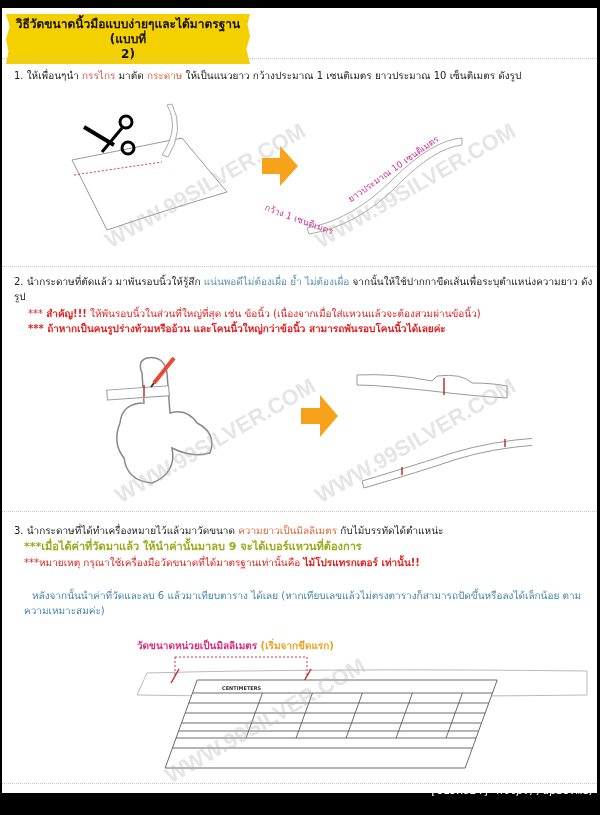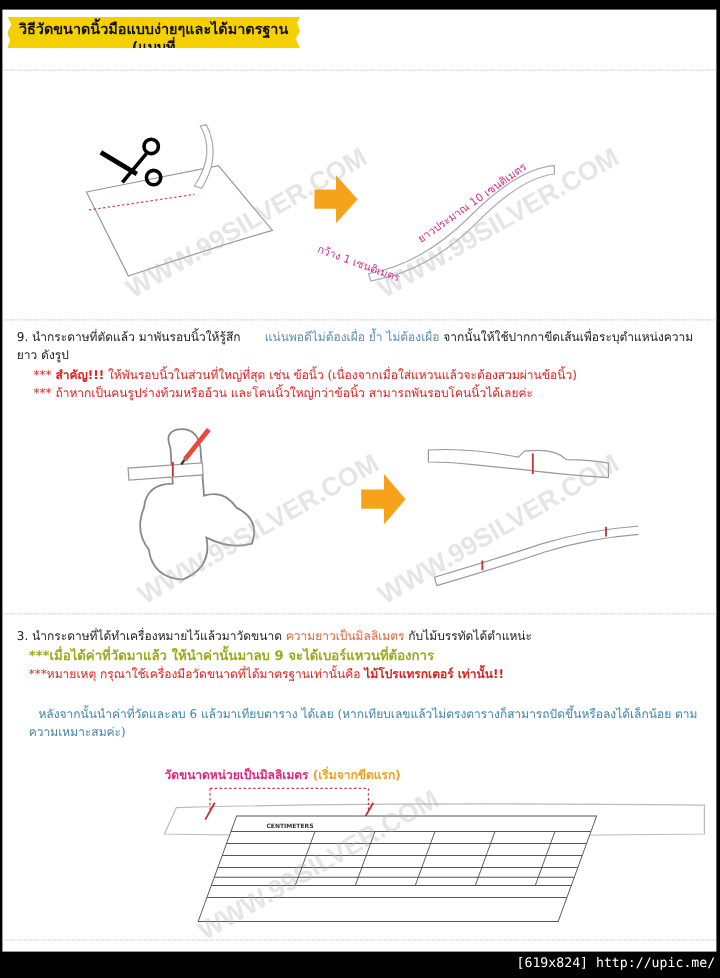--- a/index.html
+++ b/index.html
@@ -3,60 +3,68 @@
 <meta charset="utf-8">
 <style>
   * { box-sizing: border-box; margin: 0; padding: 0; }
   html, body { width: 600px; height: 815px; overflow: hidden; background: #000; }
   body { position: relative; font-family: "DejaVu Sans", sans-serif; }
   .page {
     position: absolute; left: 2px; top: 8px; width: 595px; height: 785px;
     background: #fff; overflow: hidden;
   }
   .title-banner {
-    position: absolute; left: 4px; top: 6px; width: 244px; height: 26px;
+    position: absolute; left: 4px; top: 6px; width: 244px; height: 50px;
     background: #f5d000;
     clip-path: polygon(0 0, 100% 0, 99% 20%, 100% 45%, 98.5% 70%, 100% 100%, 0 100%, 1% 75%, 0 50%, 1.5% 25%);
     text-align: center; font-weight: bold; color: #111; font-size: 12px; line-height: 15px;
     padding-top: 3px;
   }
   .dotted { position: absolute; left: 0; width: 595px; border-top: 1px dotted #c8c8c8; }
   .step { position: absolute; font-size: 10px; color: #222; line-height: 15px; }
   .red-word { color: #d9534f; }
   .orange-word { color: #e0663a; }
-  .blue-word { color: #5a8fae; margin-left: 17px; }
+  .blue-word { color: #5a8fae; }
   .warn { color: #e02020; }
   .warn b { color: #e02020; }
   .olive { color: #9aab1a; font-weight: bold; font-size: 11px; }
   .teal { color: #3f85a8; }
   .illus { position: absolute; }
   .watermark {
     position: absolute; color: rgba(180,180,180,0.35); font-size: 22px; font-weight: bold;
     transform: rotate(-30deg); white-space: nowrap; font-family: "Liberation Sans", sans-serif;
   }
   .footer {
-    position: absolute; right: 4px; bottom: 6px; color: #fff; font-size: 11px;
+    position: absolute; right: 4px; bottom: 18px; color: #fff; font-size: 11px;
     font-family: "DejaVu Sans Mono", monospace;
+    font-style: italic;
   }
   .ruler-caption { position: absolute; left: 135px; top: 630px; font-size: 10px; font-weight: bold; }
   .ruler-caption .pink { color: #e0287a; }
   .ruler-caption .orng { color: #f0a020; }
 </style>
 </head>
 <body>
 
 <div class="page">
 
   <div class="title-banner">
     <div>วิธีวัดขนาดนิ้วมือแบบง่ายๆและได้มาตรฐาน (แบบที่</div>
     <div>2)</div>
   </div>
 
   <div class="dotted" style="top:50px"></div>
 
+  <div class="step" style="left:12px; top:60px; width:580px;">
+    <span>1. ให้เพื่อนๆนำ</span>
+    <span class="red-word">กรรไกร</span>
+    <span>มาตัด</span>
+    <span class="orange-word">กระดาษ</span>
+    <span>ให้เป็นแนวยาว กว้างประมาณ 1 เซนติเมตร ยาวประมาณ 10 เซ็นติเมตร ดังรูป</span>
+  </div>
 
   <svg class="illus" style="left:60px; top:92px" width="420" height="160">
 
     <path d="M10 60 L120 38 L165 92 Q110 108 45 130 Z" fill="#fff" stroke="#999" stroke-width="1"></path>
     <path d="M12 75 L100 62" stroke="#d04040" stroke-dasharray="2,2" stroke-width="1" fill="none"></path>
 
     <path d="M100 55 Q118 28 105 5 L110 4 Q123 30 106 57 Z" fill="#fff" stroke="#aaa" stroke-width="1"></path>
 
     <g>
       <line x1="22" y1="27" x2="52" y2="45" stroke="#000" stroke-width="4"></line>
@@ -70,30 +78,30 @@
     <path d="M245 128 Q290 120 330 80 Q370 40 400 38 L400 45 Q372 48 335 86 Q295 126 247 134 Z" fill="#fff" stroke="#aaa" stroke-width="1"></path>
     <text x="278" y="92" fill="#d03090" font-size="9" transform="rotate(-35 300 80)">ยาวประมาณ 10 เซนติเมตร</text>
     <text x="200" y="115" fill="#d03090" font-size="9" transform="rotate(20 215 118)">กว้าง 1 เซนติเมตร</text>
   </svg>
   <div class="watermark" style="left:90px; top:165px">WWW.99SILVER.COM</div>
   <div class="watermark" style="left:300px; top:165px">WWW.99SILVER.COM</div>
 
   <div class="dotted" style="top:258px"></div>
 
   <div class="step" style="left:0; top:266px; width:592px; padding-left:12px; text-indent:0;">
-    <span>9. นำกระดาษที่ตัดแล้ว มาพันรอบนิ้วให้รู้สึก</span>
+    <span>2. นำกระดาษที่ตัดแล้ว มาพันรอบนิ้วให้รู้สึก</span>
     <span class="blue-word">แน่นพอดีไม่ต้องเผื่อ ย้ำ ไม่ต้องเผื่อ</span>
     <span>จากนั้นให้ใช้ปากกาขีดเส้นเพื่อระบุตำแหน่งความยาว ดังรูป</span>
   </div>
   <div class="step warn" style="left:26px; top:298px; width:570px;">
     <span>***</span>
     <b>สำคัญ!!!</b>
     <span>ให้พันรอบนิ้วในส่วนที่ใหญ่ที่สุด เช่น ข้อนิ้ว (เนื่องจากเมื่อใส่แหวนแล้วจะต้องสวมผ่านข้อนิ้ว)</span>
   </div>
-  <div class="step warn" style="left:26px; top:313px; width:570px;">
+  <div class="step warn" style="left:26px; top:313px; width:570px;font-weight:bold;">
     <span>***</span>
     <span>ถ้าหากเป็นคนรูปร่างท้วมหรืออ้วน และโคนนิ้วใหญ่กว่าข้อนิ้ว สามารถพันรอบโคนนิ้วได้เลยค่ะ</span>
   </div>
 
   <svg class="illus" style="left:90px; top:345px" width="440" height="150">
 
     <g fill="#fff" stroke="#888" stroke-width="1.5">
       <path d="M50 20 Q45 8 55 5 Q72 2 75 20 L78 60 Q95 55 105 70 Q125 80 118 100 Q100 105 80 95 Q85 120 60 130 Q35 128 32 105 Q20 90 28 70 Q30 50 52 50 Z"></path>
     </g>
     <rect x="15" y="35" width="62" height="10" fill="#fff" stroke="#999" transform="rotate(-4 45 40)"></rect>

